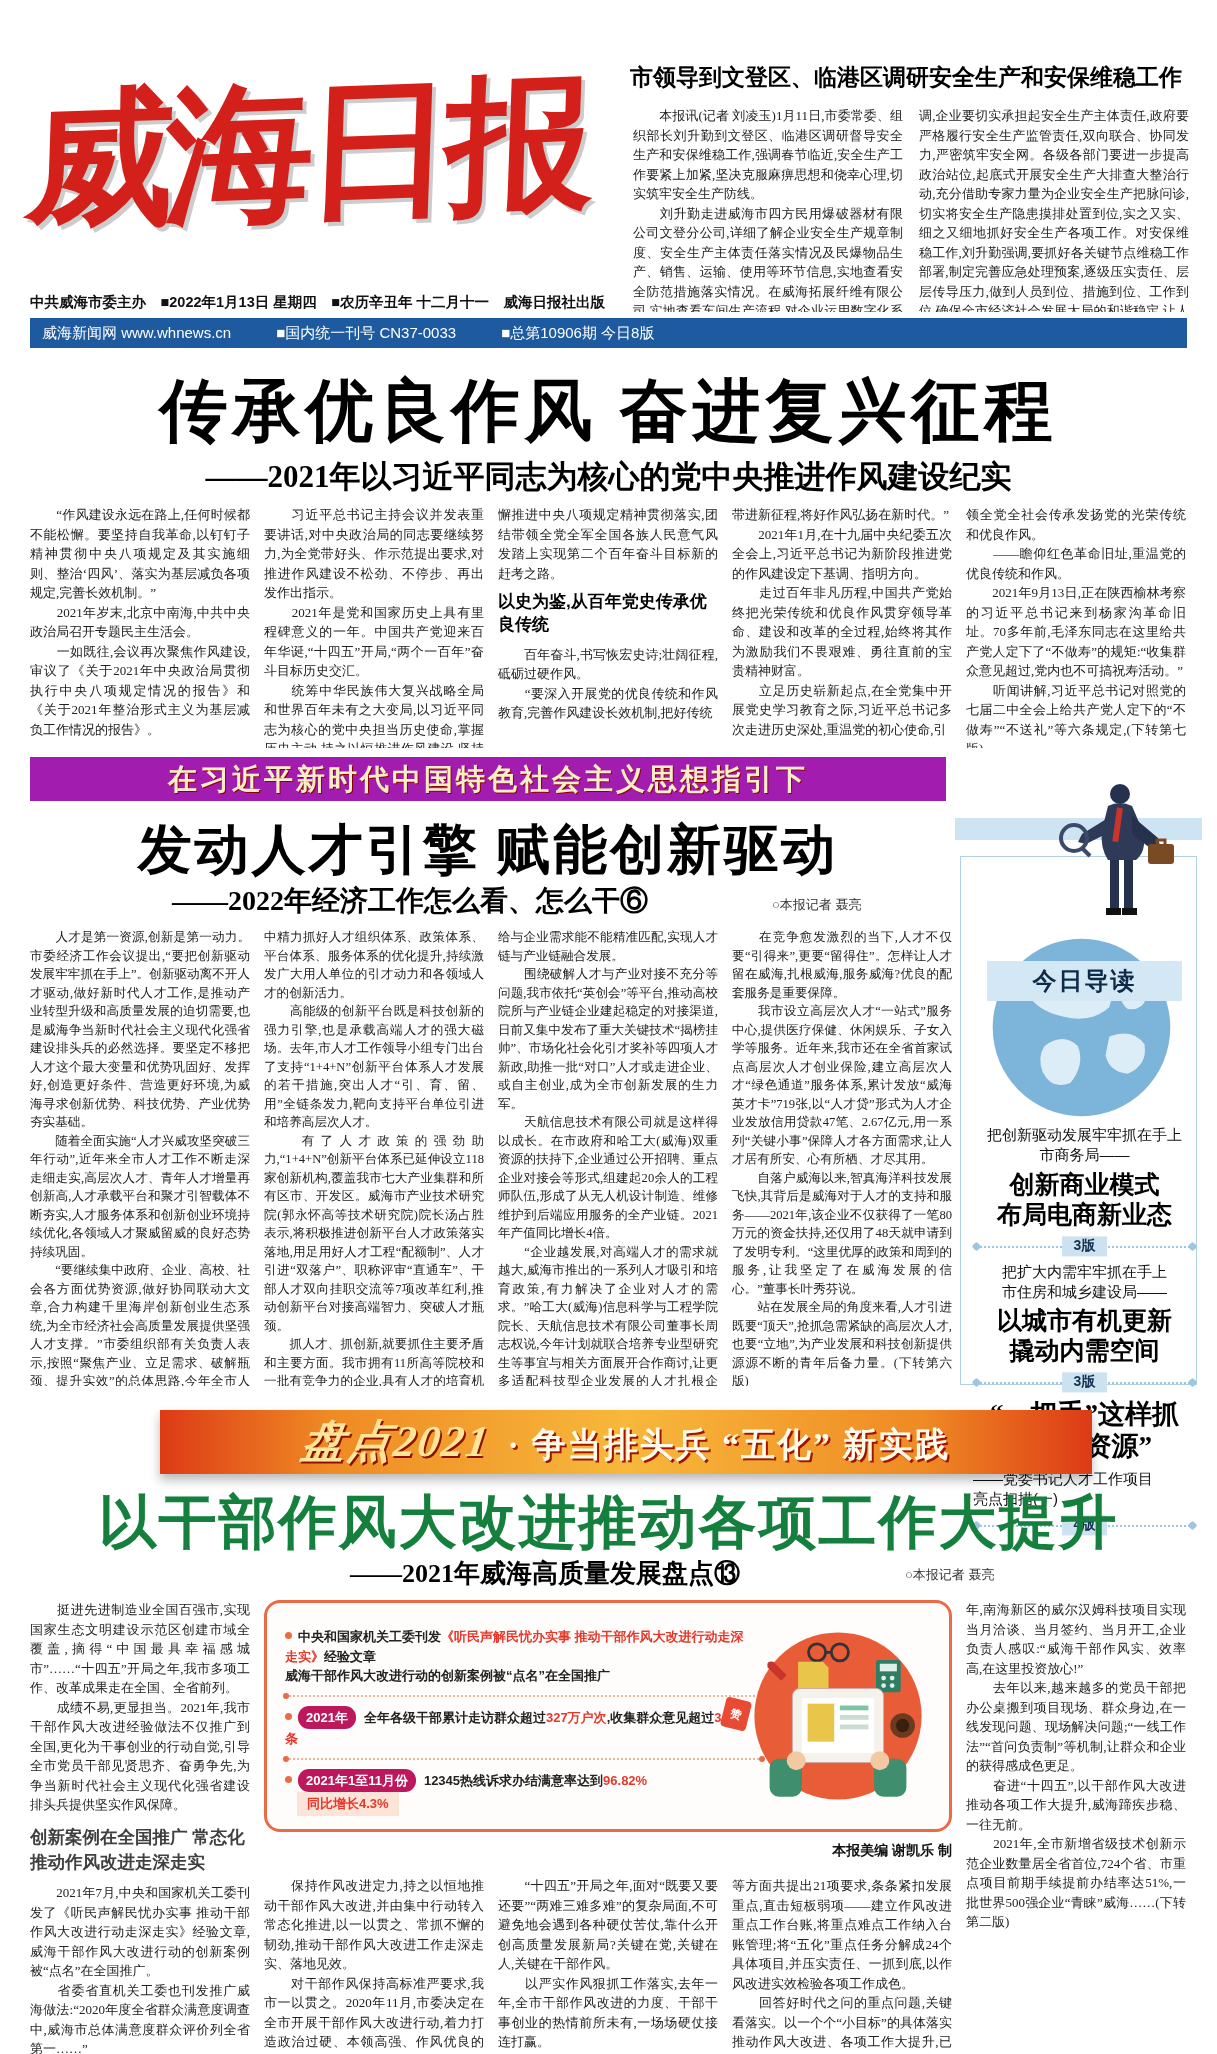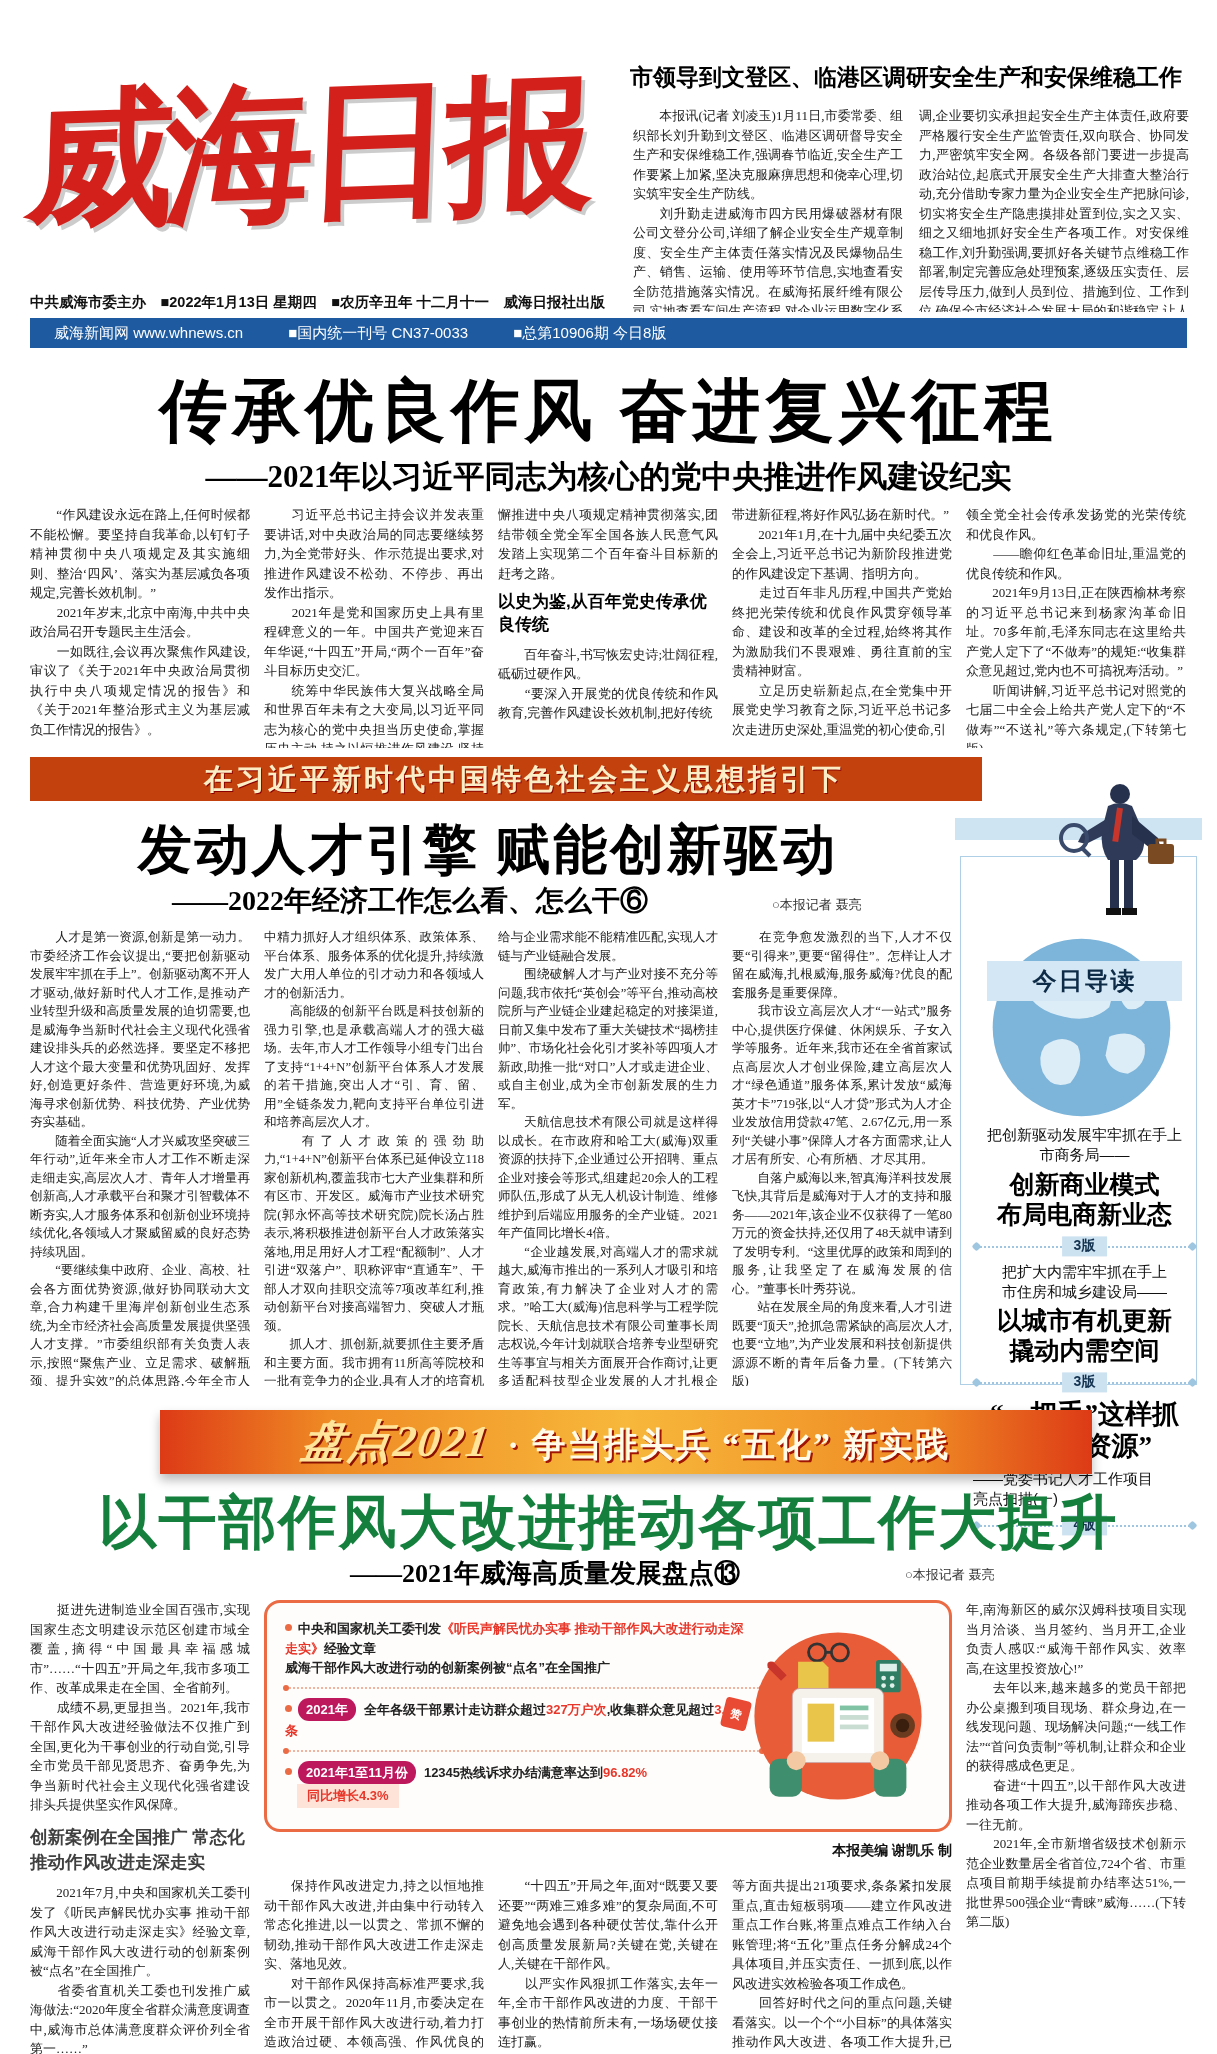--- a/index.html
+++ b/index.html
@@ -7,39 +7,39 @@
        font-family:"Liberation Serif","DejaVu Serif",serif;color:#1c1c1c;}
   .abs{position:absolute;}
   
   .masthead-title{left:26px;top:78px;width:600px;font-size:148px;font-weight:900;color:#d3201b;
       letter-spacing:-8px;line-height:1;transform:rotate(-2deg) skewX(-4deg);
       text-shadow:4px 4px 0 rgba(110,110,110,.35);white-space:nowrap;}
   .info-line{left:30px;top:293px;width:600px;font-size:14.5px;font-weight:bold;color:#111;
       font-family:"Liberation Sans","DejaVu Sans",sans-serif;white-space:nowrap;}
   .blue-bar{left:30px;top:318px;width:1157px;height:30px;background:#1d5a9f;color:#fff;
       font-family:"Liberation Sans","DejaVu Sans",sans-serif;font-size:15px;line-height:30px;
-      padding-left:24px;box-sizing:border-box;white-space:nowrap;}
+      padding-left:12px;box-sizing:border-box;white-space:nowrap;}
   
   .top-title{left:630px;top:62px;width:560px;font-size:23px;font-weight:900;
       font-family:"Liberation Sans","DejaVu Sans",sans-serif;white-space:nowrap;color:#000;}
   .coltext{font-size:13px;line-height:1.5;text-align:justify;white-space:pre-wrap;
       overflow:hidden;color:#222;}
   .top-col1{left:633px;top:106px;width:270px;height:206px;}
   .top-col2{left:919px;top:106px;width:270px;height:206px;}
   
   .lead-headline{left:0;top:366px;width:1217px;text-align:center;font-size:68px;font-weight:900;
       letter-spacing:5px;color:#000;}
   .lead-subtitle{left:0;top:456px;width:1217px;text-align:center;font-size:31px;font-weight:700;color:#000;}
   .lead-col{top:505px;width:220px;height:243px;}
   .inline-subhead{font-size:17px;font-weight:900;line-height:1.35;margin:8px 0;color:#000;
       font-family:"Liberation Sans","DejaVu Sans",sans-serif;}
   
-  .slogan{left:30px;top:757px;width:916px;height:44px;background:#c2410c;color:#fbeec6;
+  .slogan{left:30px;top:757px;width:916px;height:44px;background:#a21caf;color:#fbeec6;
       text-align:center;line-height:44px;font-size:29px;font-weight:900;letter-spacing:3px;
-      text-shadow:1px 1px 0 #8a0000;padding-left:36px;}
+      text-shadow:1px 1px 0 #8a0000;}
   
   .talent-headline{left:30px;top:814px;width:916px;text-align:center;font-size:54px;font-weight:900;
       letter-spacing:3px;color:#000;}
   .talent-subtitle{left:30px;top:882px;width:760px;text-align:center;font-size:28px;font-weight:700;color:#000;}
   .byline{font-size:13px;color:#333;font-family:"Liberation Sans","DejaVu Sans",sans-serif;}
   .talent-byline{left:772px;top:896px;}
   .talent-col{top:928px;width:220px;height:458px;font-size:12.6px;line-height:1.47;}
   
   .sidebar{left:955px;top:788px;width:247px;height:597px;}
   .sb-strip{position:absolute;left:0;top:30px;width:247px;height:22px;background:#cfe4f2;}
@@ -76,21 +76,21 @@
       letter-spacing:2px;color:#15803d;}
   .review-subtitle{left:0;top:1556px;width:1090px;text-align:center;font-size:26px;font-weight:700;color:#000;}
   .review-byline{left:905px;top:1566px;}
   .rev-col{top:1876px;width:220px;height:178px;}
   .rev-col1{left:30px;top:1600px;width:220px;height:454px;overflow:hidden;}
   .rev-colE{left:966px;top:1600px;width:220px;height:454px;}
   .rev-subhead{font-size:17.5px;font-weight:900;line-height:1.45;margin:10px 0 8px 0;color:#404040;
       font-family:"Liberation Sans","DejaVu Sans",sans-serif;}
   
   .infobox{left:264px;top:1600px;width:688px;height:232px;border:3px solid #ea6b44;border-radius:16px;
-      background:#fffdfb;box-sizing:border-box;padding:16px 18px;
+      background:#fffdfb;box-sizing:border-box;padding:24px 18px;
       font-family:"Liberation Sans","DejaVu Sans",sans-serif;}
   .ib-row{position:relative;width:462px;font-size:13px;font-weight:bold;color:#222;line-height:1.5;}
   .ib-dot{display:inline-block;width:7px;height:7px;background:#ea6b44;border-radius:50%;
       margin-right:6px;vertical-align:2px;}
   .ib-red{color:#e8372a;}
   .ib-divider{width:478px;border-top:2px dotted #f2b39e;margin:9px 0;position:relative;}
   .ib-divider::before,.ib-divider::after{content:"";position:absolute;top:-4px;width:6px;height:6px;
       background:#ea6b44;border-radius:50%;}
   .ib-divider::before{left:-2px;}.ib-divider::after{right:-2px;}
   .ib-tag{display:inline-block;background:#be185d;color:#fff;font-weight:bold;font-size:13px;

